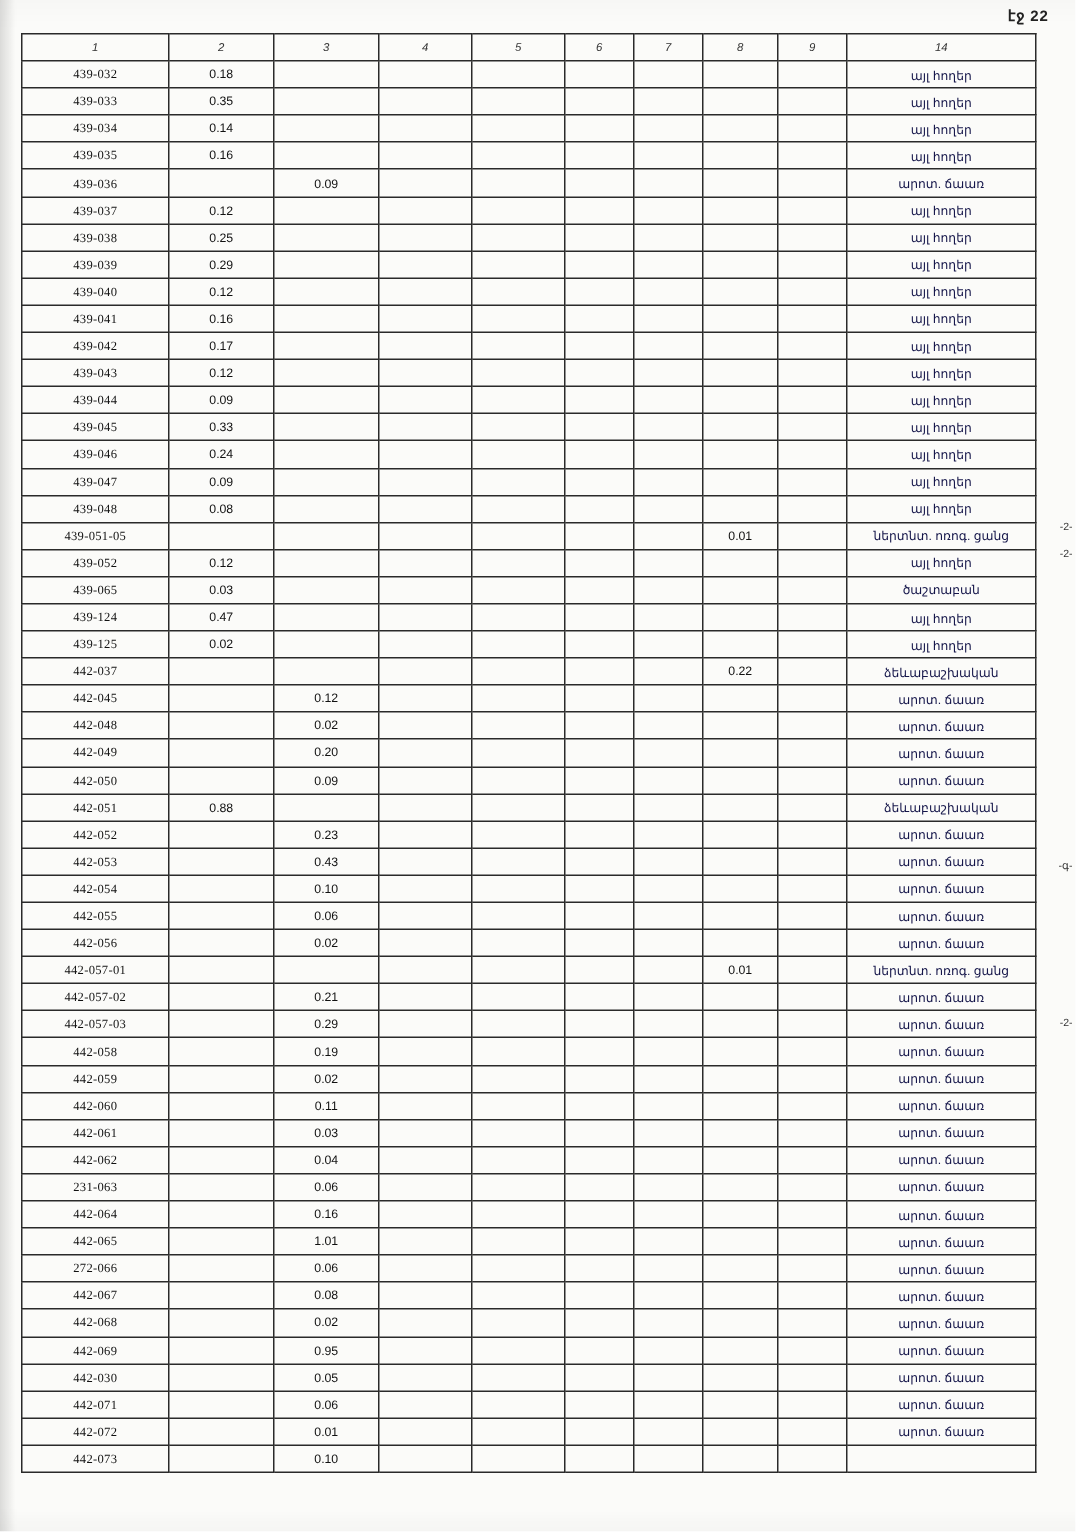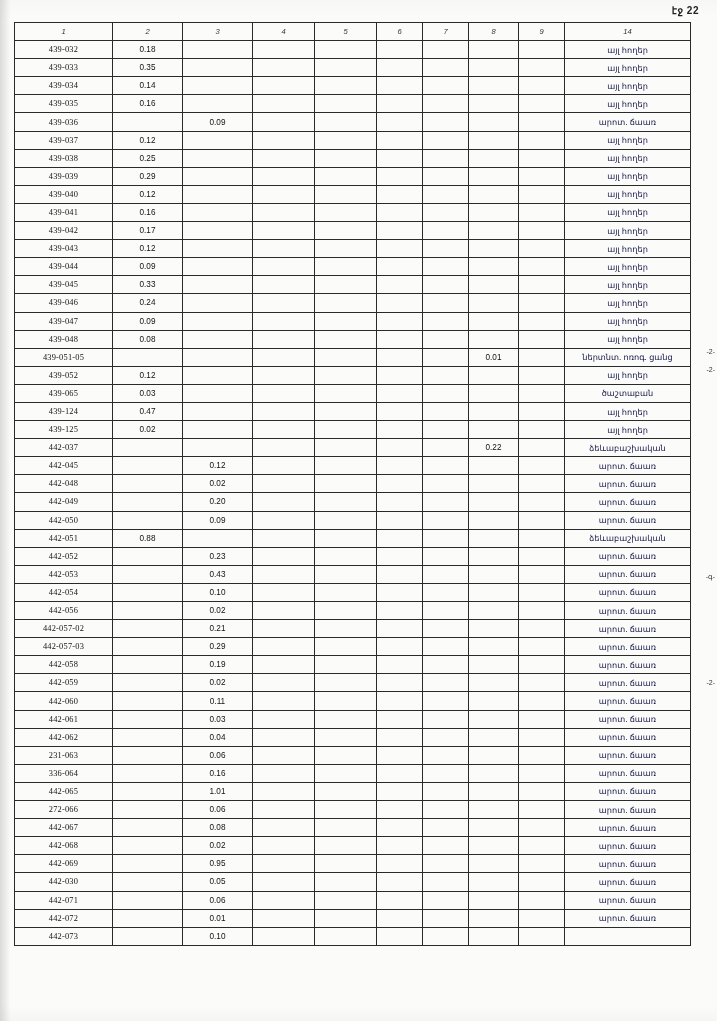--- a/index.html
+++ b/index.html
@@ -534,32 +534,56 @@
             <td class="num">0.10</td>
             <td class="num"></td>
             <td class="num"></td>
             <td class="num"></td>
             <td class="num"></td>
             <td class="num"></td>
             <td class="num"></td>
             <td class="c-note">արոտ. ճաառ</td>
           </tr>
           <tr>
+            <td class="c-code">442-055</td>
+            <td class="num"></td>
+            <td class="num">0.06</td>
+            <td class="num"></td>
+            <td class="num"></td>
+            <td class="num"></td>
+            <td class="num"></td>
+            <td class="num"></td>
+            <td class="num"></td>
+            <td class="c-note">արոտ. ճաառ</td>
+          </tr>
+          <tr>
             <td class="c-code">442-056</td>
             <td class="num"></td>
             <td class="num">0.02</td>
             <td class="num"></td>
             <td class="num"></td>
             <td class="num"></td>
             <td class="num"></td>
             <td class="num"></td>
             <td class="num"></td>
             <td class="c-note">արոտ. ճաառ</td>
           </tr>
           <tr>
+            <td class="c-code">442-057-01</td>
+            <td class="num"></td>
+            <td class="num"></td>
+            <td class="num"></td>
+            <td class="num"></td>
+            <td class="num"></td>
+            <td class="num"></td>
+            <td class="num">0.01</td>
+            <td class="num"></td>
+            <td class="c-note">ներտնտ. ոռոգ. ցանց</td>
+          </tr>
+          <tr>
             <td class="c-code">442-057-02</td>
             <td class="num"></td>
             <td class="num">0.21</td>
             <td class="num"></td>
             <td class="num"></td>
             <td class="num"></td>
             <td class="num"></td>
             <td class="num"></td>
             <td class="num"></td>
             <td class="c-note">արոտ. ճաառ</td>
@@ -642,21 +666,21 @@
             <td class="num">0.06</td>
             <td class="num"></td>
             <td class="num"></td>
             <td class="num"></td>
             <td class="num"></td>
             <td class="num"></td>
             <td class="num"></td>
             <td class="c-note">արոտ. ճաառ</td>
           </tr>
           <tr>
-            <td class="c-code">336-064</td>
+            <td class="c-code">442-064</td>
             <td class="num"></td>
             <td class="num">0.16</td>
             <td class="num"></td>
             <td class="num"></td>
             <td class="num"></td>
             <td class="num"></td>
             <td class="num"></td>
             <td class="num"></td>
             <td class="c-note">արոտ. ճաառ</td>
           </tr>

